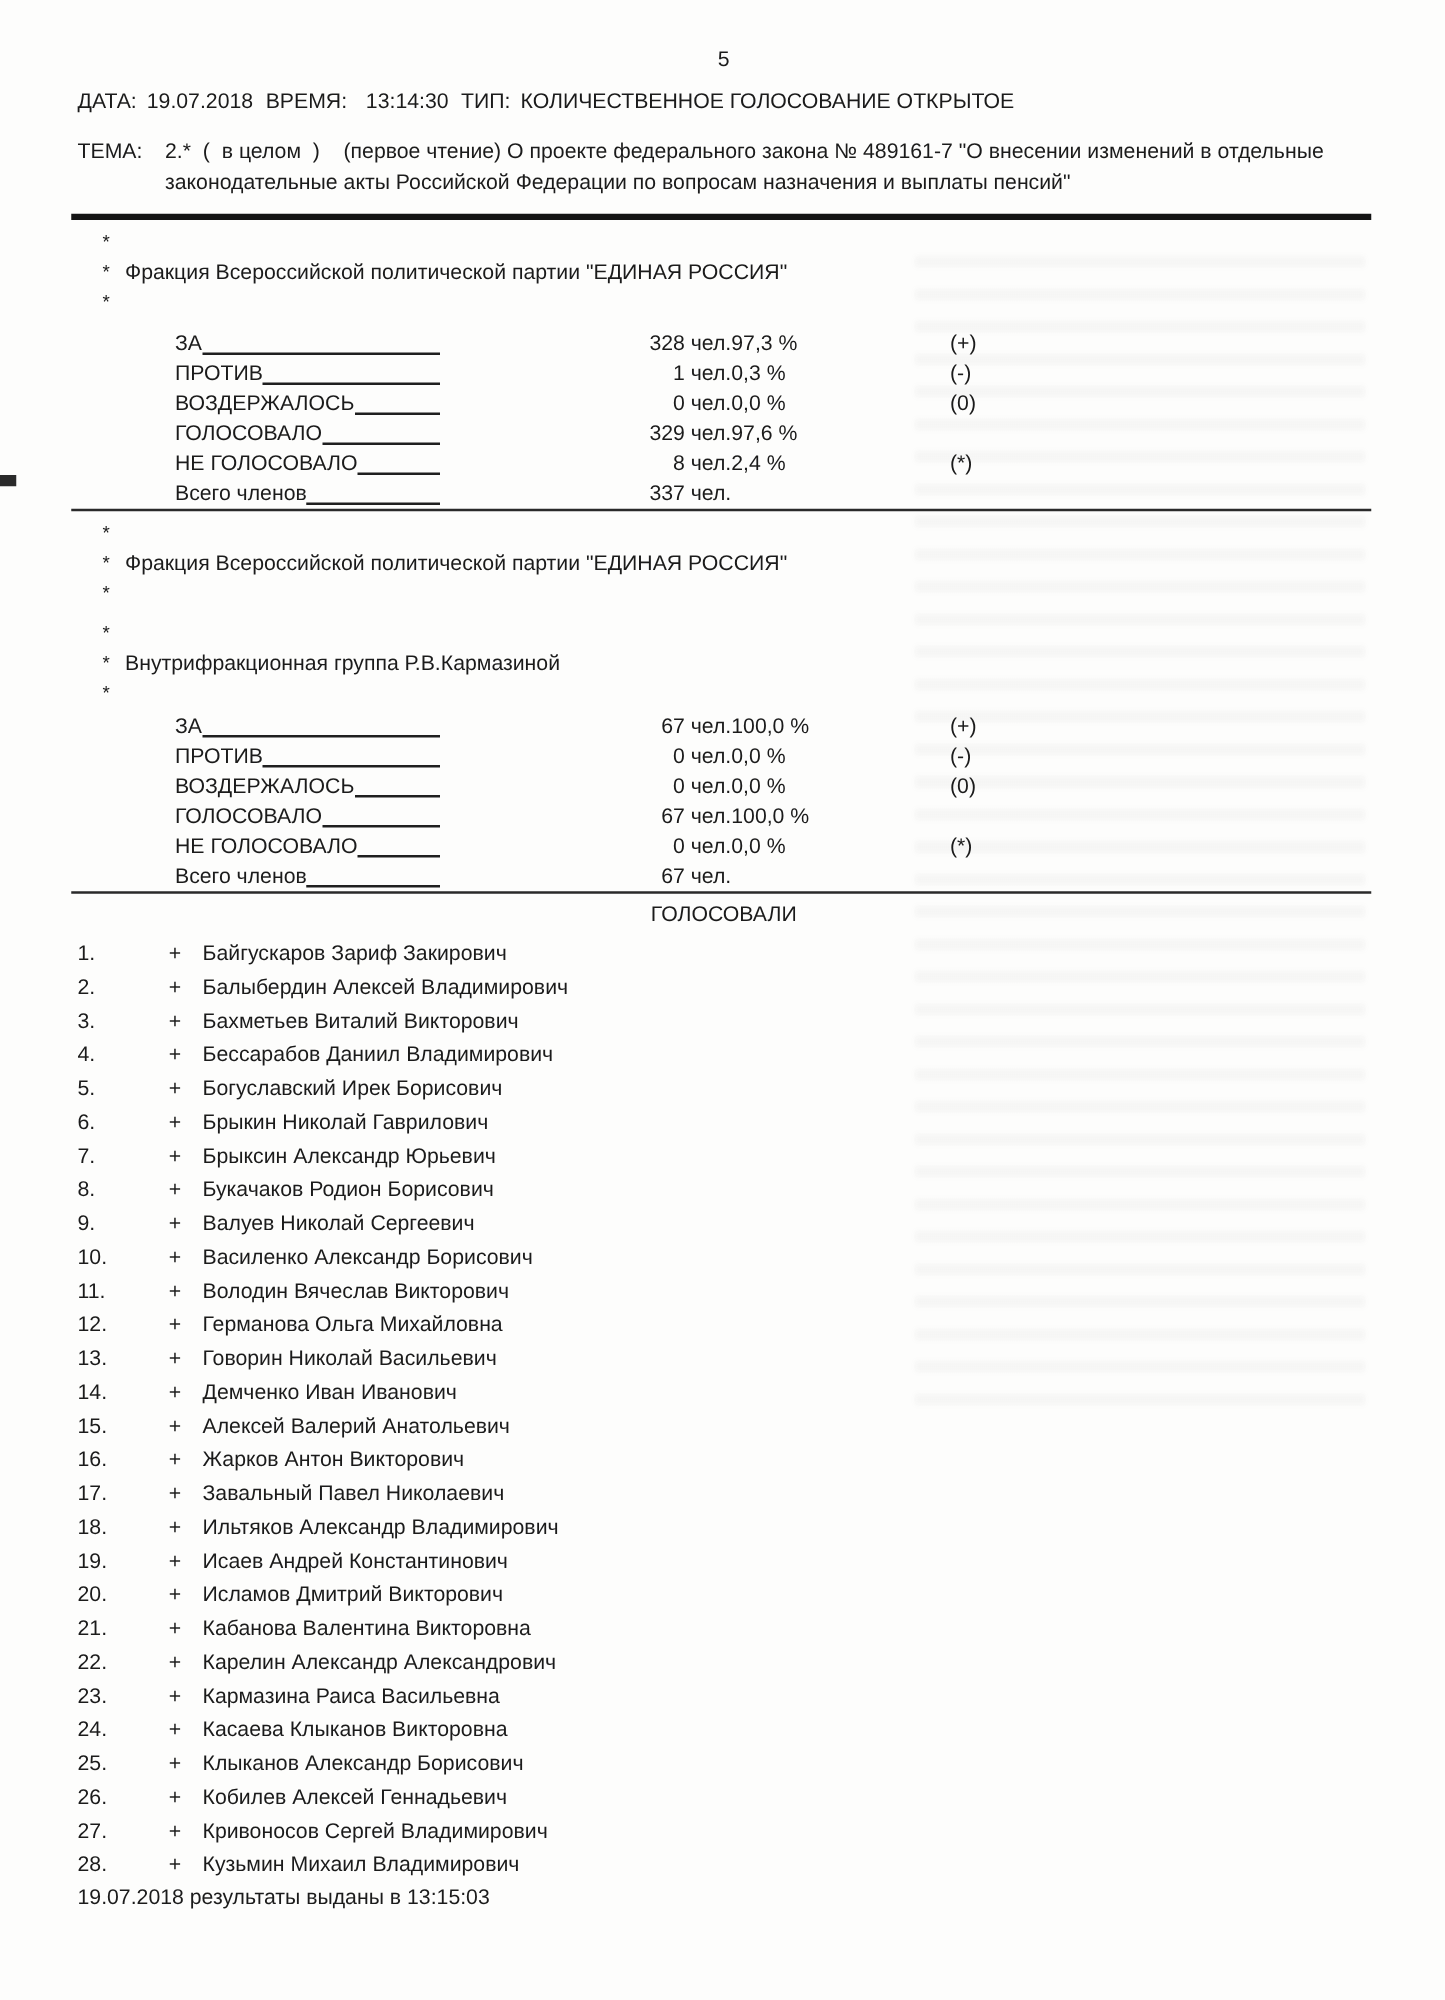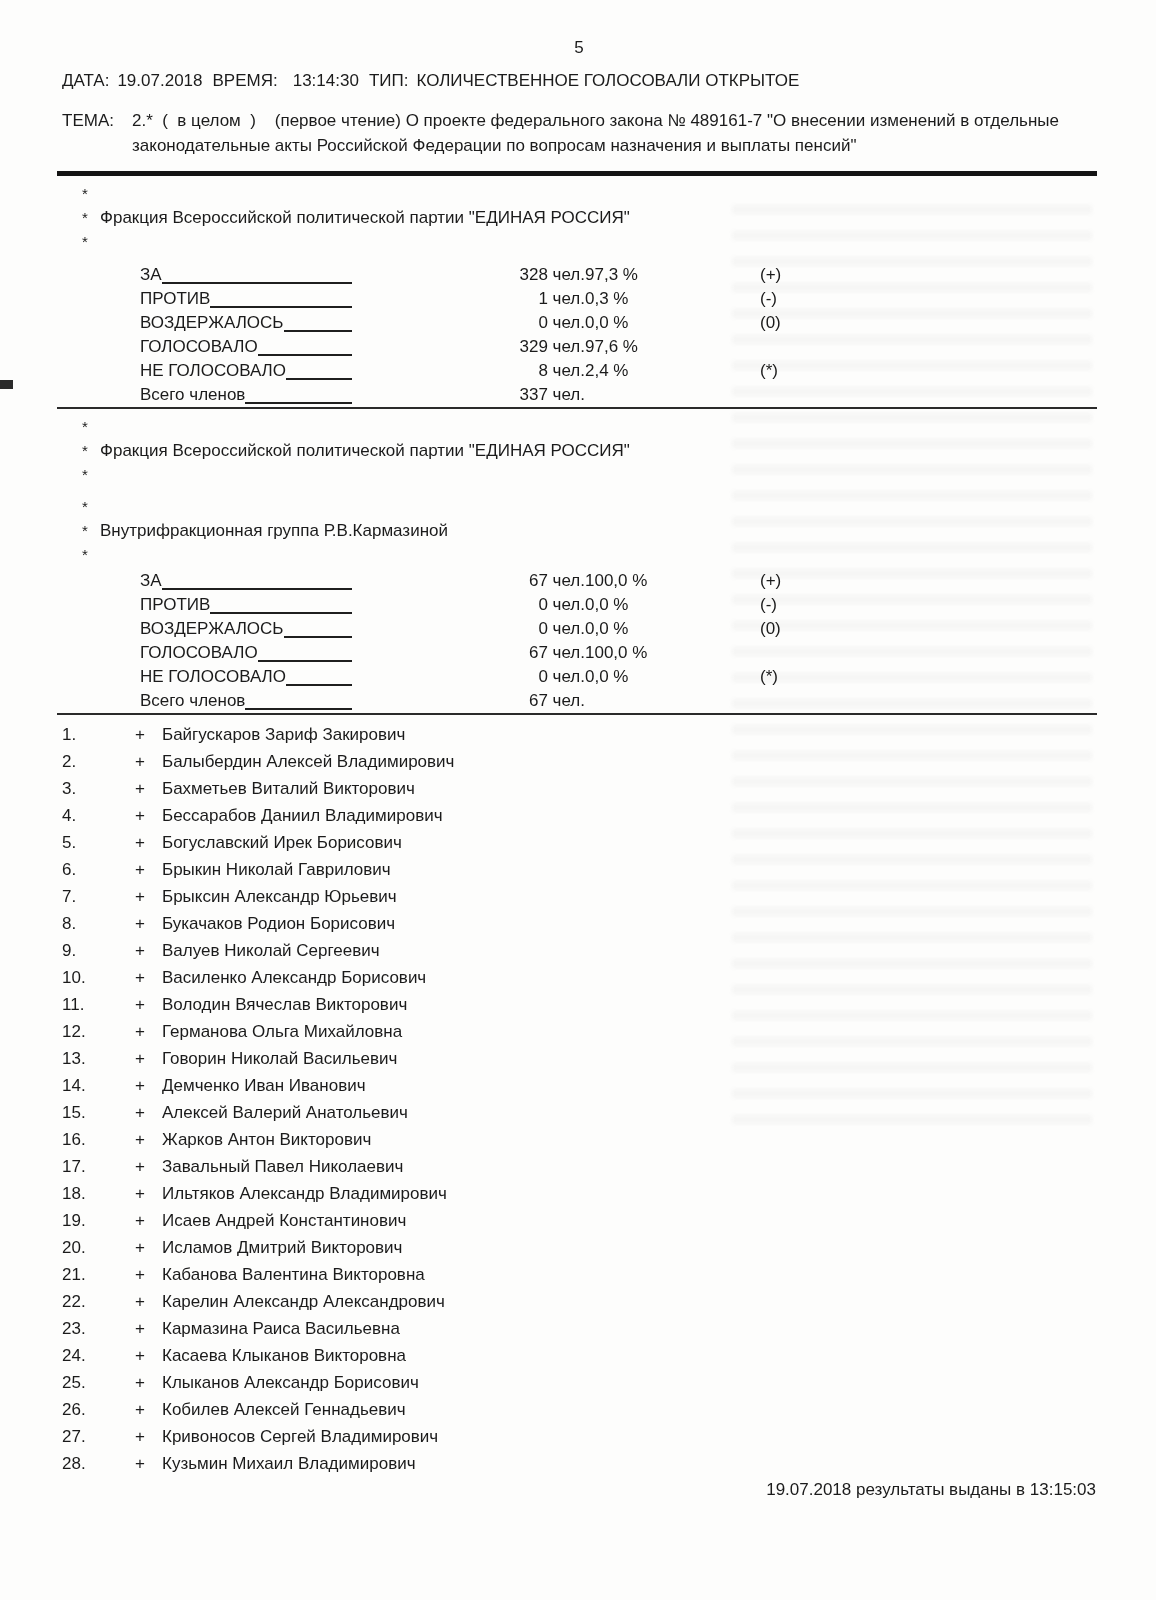--- a/index.html
+++ b/index.html
@@ -60,34 +60,34 @@
   .section2-stats { margin-top:2px; }
 
   .voted-heading { margin-top:6px; text-align:center; line-height:22px; }
 
   .voters { margin-top:6px; }
   .voter-row { display:flex; height:27px; line-height:27px; }
   .vnum { width:73px; flex:0 0 73px; }
   .vplus { width:27px; flex:0 0 27px; }
   .vname { flex:1; }
 
-  .footer { margin-top:2px; text-align:right; line-height:22px; }
+  .footer { margin-top:2px; text-align:left; line-height:22px; }
 </style>
 </head>
 <body>
 
 <div class="page">
   <div class="ghost"></div>
   <div class="edge-artifact"></div>
 
   <div class="content">
     <div class="pagenum">5</div>
 
     <div class="meta">
-      <span class="lbl">ДАТА:</span><span class="val">19.07.2018</span><span class="lbl">ВРЕМЯ:</span><span class="val val-time">13:14:30</span><span class="lbl">ТИП:</span><span>КОЛИЧЕСТВЕННОЕ ГОЛОСОВАЛИ ОТКРЫТОЕ</span>
+      <span class="lbl">ДАТА:</span><span class="val">19.07.2018</span><span class="lbl">ВРЕМЯ:</span><span class="val val-time">13:14:30</span><span class="lbl">ТИП:</span><span>КОЛИЧЕСТВЕННОЕ ГОЛОСОВАНИЕ ОТКРЫТОЕ</span>
     </div>
 
     <div class="theme">
       <span class="lbl">ТЕМА:</span>
       <span class="txt">2.*  (  в целом  )    (первое чтение) О проекте федерального закона № 489161-7 "О внесении изменений в отдельные законодательные акты Российской Федерации по вопросам назначения и выплаты пенсий"</span>
     </div>
 
     <div class="rule-thick"></div>
 
     <div class="section">
@@ -250,20 +250,21 @@
             </span>
             <span class="vcount">67 чел.</span>
             <span class="vpct"></span>
             <span class="vsign"></span>
           </div>
         </div>
     </div>
 
     <div class="rule-thin"></div>
 
+    <div class="voted-heading">ГОЛОСОВАЛИ</div>
 
     <div class="voters">
 
         <div class="voter-row">
           <span class="vnum">1.</span>
           <span class="vplus">+</span>
           <span class="vname">Байгускаров Зариф Закирович</span>
         </div>
 
         <div class="voter-row">

